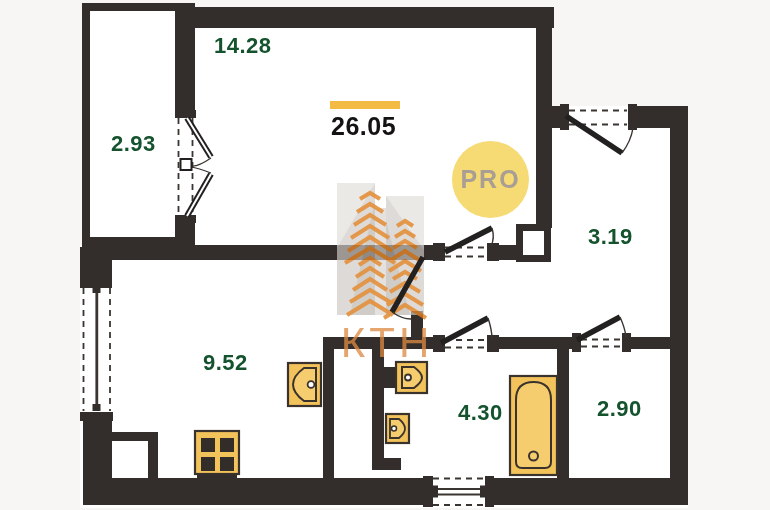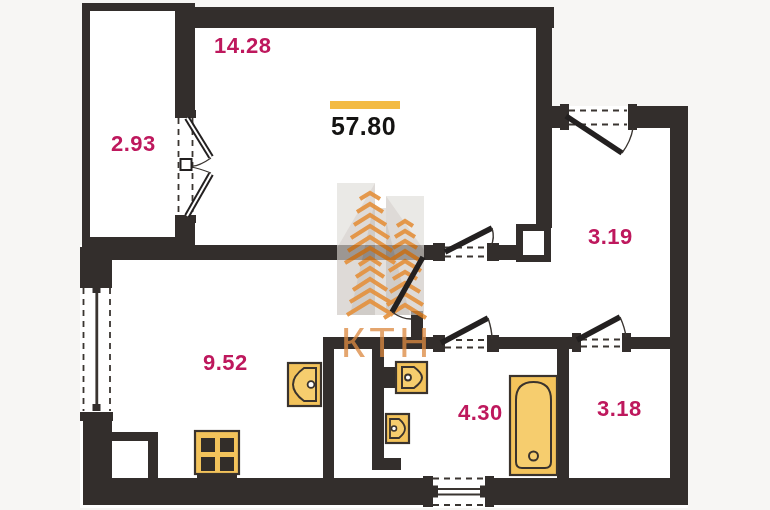--- a/index.html
+++ b/index.html
@@ -1,18 +1,18 @@
 <!DOCTYPE html>
 <html><head>
 <meta charset="utf-8">
 <style>
   html,body{margin:0;padding:0;background:#f7f6f4;font-family:"Liberation Sans",sans-serif;}
   #stage{position:relative;width:770px;height:510px;background:#f7f6f4;overflow:hidden;}
   #plan-svg{position:absolute;left:0;top:0;}
-  .room-label{position:absolute;color:#be185d;font-size:22px;font-weight:600;letter-spacing:0.5px;white-space:nowrap;}
+  .room-label{position:absolute;color:#14532d;font-size:22px;font-weight:600;letter-spacing:0.5px;white-space:nowrap;}
   .total-label{position:absolute;color:#141312;font-size:25px;font-weight:700;letter-spacing:0.5px;}
   .accent-bar{position:absolute;left:330px;top:101px;width:70px;height:8px;background:#f3bb44;}
   .pro-badge{position:absolute;left:452px;top:141px;width:77px;height:77px;border-radius:50%;
              background:#f6da74;display:flex;align-items:center;justify-content:center;}
   .pro-badge span{color:#a89e94;font-size:25px;font-weight:600;letter-spacing:2px;}
 </style>
 </head>
 <body>
 
 <div id="stage">
@@ -194,19 +194,22 @@
       <path d="M211,158 Q198,167 191,166" stroke="#3a3531" stroke-width="1.2" fill="none"></path>
       <path d="M211,173 Q198,168 191,167" stroke="#3a3531" stroke-width="1.2" fill="none"></path>
       <rect x="180.5" y="159" width="11" height="11" fill="#ffffff" stroke="#232020" stroke-width="2"></rect>
     </g>
   </g>
 </svg>
 
   <div class="room-label" style="left:214px;top:33px;">14.28</div>
   <div class="room-label" style="left:111px;top:103px;margin-top:28px;">2.93</div>
   <div class="accent-bar"></div>
-  <div class="total-label" style="left:331px;top:112px;">57.80</div>
+  <div class="total-label" style="left:331px;top:112px;">26.05</div>
   <div class="room-label" style="left:588px;top:224px;">3.19</div>
   <div class="room-label" style="left:203px;top:350px;">9.52</div>
   <div class="room-label" style="left:438px;top:400px;margin-left:20px;">4.30</div>
-  <div class="room-label" style="left:597px;top:396px;">3.18</div>
-
+  <div class="room-label" style="left:597px;top:396px;">2.90</div>
+
+  <div class="pro-badge">
+    <span>PRO</span>
+  </div>
 </div>
 
 </body></html>

